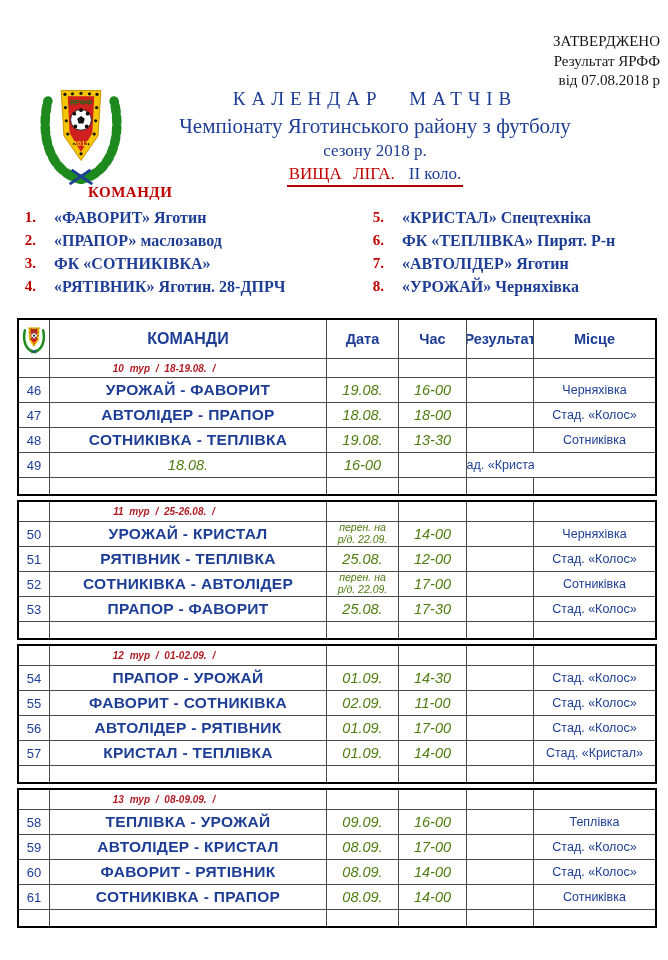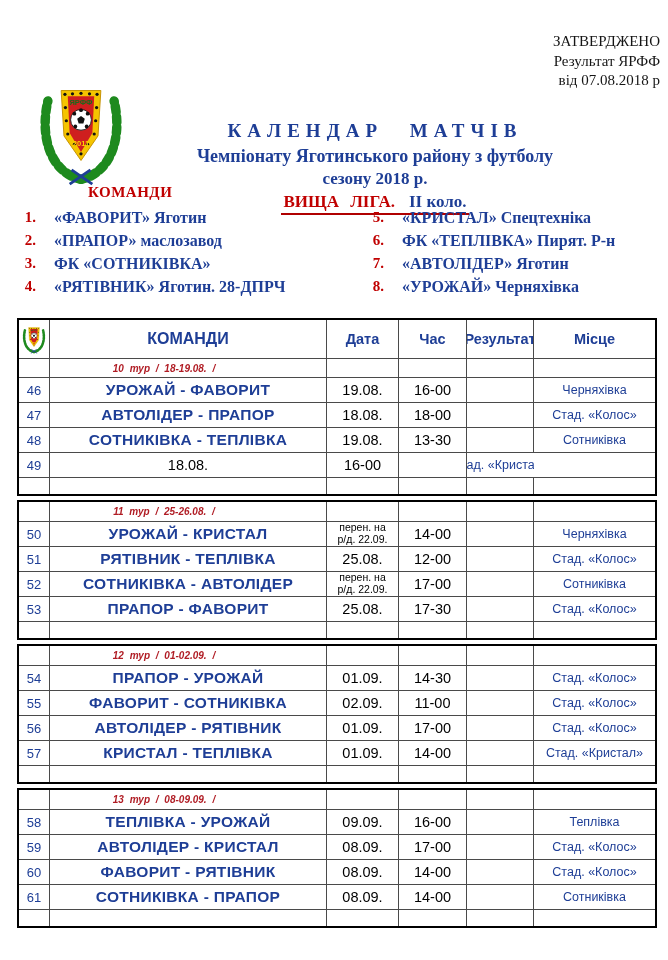--- a/index.html
+++ b/index.html
@@ -12,24 +12,24 @@
   
   .approval {
     position:absolute; top:10px; right:8px; text-align:right;
     font-family:"Liberation Serif", serif; font-size:15px; color:#151515; line-height:1.3;margin-top:22px;
   }
 
   
   .crest-main { position:absolute; left:32px; top:82px; }
   .title-block {
     position:absolute; left:108px; right:26px; top:88px; text-align:center;
-    font-family:"Liberation Serif", serif; font-weight:bold; color:#1e3e96;margin-top:32px;
+    font-family:"Liberation Serif", serif; font-weight:normal; color:#1e3e96;
   }
   .title-l1 { font-size:19px; letter-spacing:6px; word-spacing:16px; }
-  .title-l2 { font-size:18px; margin-top:4px; }
+  .title-l2 { font-size:21px; margin-top:4px; }
   .title-l3 { font-size:17px; margin-top:2px; }
   .title-l4 { font-size:17px; margin-top:3px; }
   .league-wrap { display:inline-block; border-bottom:2px solid #b00000; padding:0 2px 1px 2px; }
   .league { color:#c00000; word-spacing:7px; }
   .round  { color:#1e3e96; margin-left:14px; }
 
   
   .teams-section { position:absolute; top:184px; left:0; right:0; font-family:"Liberation Serif", serif; font-weight:bold; }
   .teams-heading { color:#c00000; font-size:15px; margin-left:88px; letter-spacing:0.5px; }
   .teams-cols { display:flex; margin-top:5px; }
@@ -51,21 +51,21 @@
   .h-logo  { padding:2px; }
   .h-teams { color:#1e3e96; font-weight:bold; font-size:16px; }
   .h-small { color:#1e3e96; font-weight:bold; font-size:14.5px; }
 
   .tur-row { height:19px; }
   .tur-label { color:#b01c24; font-weight:bold; font-style:italic; font-size:10px; padding-right:48px; word-spacing:3px; }
 
   .match-row { height:25px; }
   .c-num   { color:#1e3e96; font-size:13px; }
   .c-teams { color:#1e3e96; font-weight:bold; font-size:15.5px; letter-spacing:0.3px; white-space:nowrap; }
-  .c-date, .c-time { color:#000000; font-size:14.5px; }
+  .c-date, .c-time { color:#4d7c0f; font-size:14.5px;font-style:italic; }
   .c-date.multiline { font-size:10.5px; line-height:1.12; white-space:pre-line; text-align:center; }
   .c-place { color:#1e3e96; font-size:12.5px; white-space:nowrap; }
 
   .empty-row { height:17px; }
 </style>
 </head>
 <body>
 
 <svg width="0" height="0" style="position:absolute" aria-hidden="true">
   <defs>

